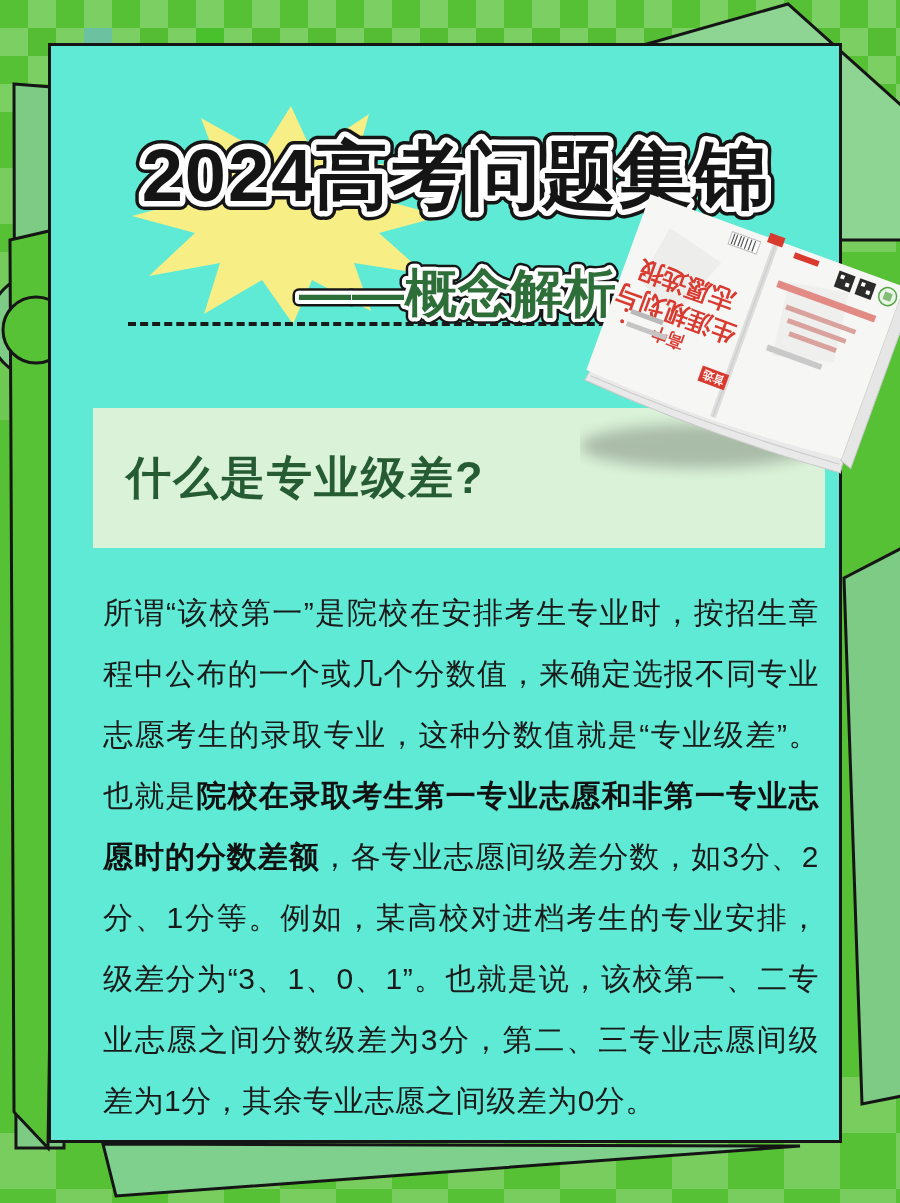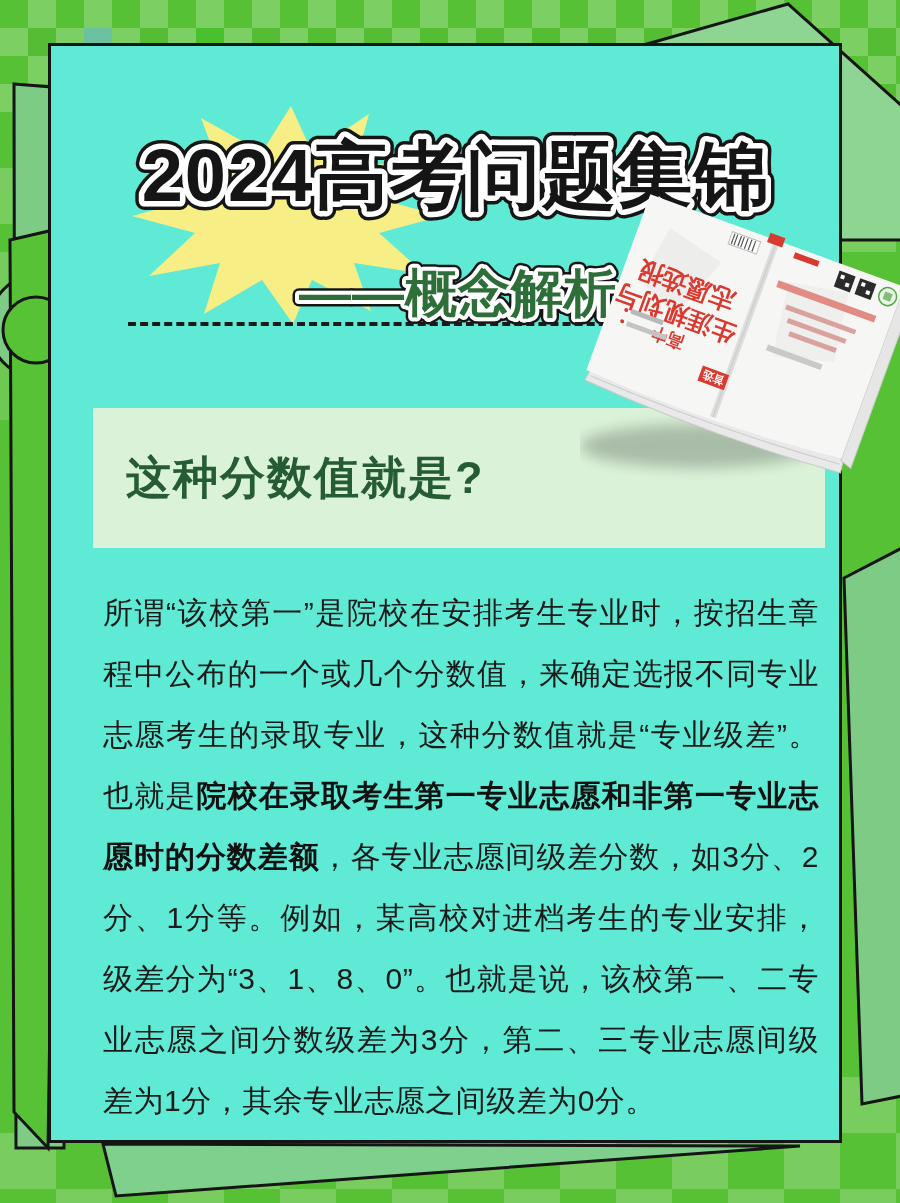--- a/index.html
+++ b/index.html
@@ -85,24 +85,24 @@
 
     <svg class="subtitle-svg" width="794" height="110" viewBox="0 0 794 110">
       <text class="title-text" x="407" y="70" text-anchor="middle" font-size="52" letter-spacing="1" fill="none" stroke="#151515" stroke-width="13" stroke-linejoin="round" paint-order="stroke">——概念解析</text>
       <text class="title-text" x="407" y="70" text-anchor="middle" font-size="52" letter-spacing="1" fill="none" stroke="#ffffff" stroke-width="8" stroke-linejoin="round" paint-order="stroke">——概念解析</text>
       <text class="title-text" x="407" y="70" text-anchor="middle" font-size="52" letter-spacing="1" fill="#2e6f39">——概念解析</text>
     </svg>
 
     <div class="divider"></div>
 
     <div class="qbox">
-      <div class="heading">这种分数值就是?</div>
+      <div class="heading">什么是专业级差?</div>
     </div>
 
-    <div class="article"><span>所谓“该校第一”是院校在安排考生专业时，按招生章程中公布的一个或几个分数值，来确定选报不同专业志愿考生的录取专业，这种分数值就是“专业级差”。也就是</span><b>院校在录取考生第一专业志愿和非第一专业志愿时的分数差额</b><span>，各专业志愿间级差分数，如3分、2分、1分等。例如，某高校对进档考生的专业安排，级差分为“3、1、8、0”。也就是说，该校第一、二专业志愿之间分数级差为3分，第二、三专业志愿间级差为1分，其余专业志愿之间级差为0分。</span></div>
+    <div class="article"><span>所谓“该校第一”是院校在安排考生专业时，按招生章程中公布的一个或几个分数值，来确定选报不同专业志愿考生的录取专业，这种分数值就是“专业级差”。也就是</span><b>院校在录取考生第一专业志愿和非第一专业志愿时的分数差额</b><span>，各专业志愿间级差分数，如3分、2分、1分等。例如，某高校对进档考生的专业安排，级差分为“3、1、0、1”。也就是说，该校第一、二专业志愿之间分数级差为3分，第二、三专业志愿间级差为1分，其余专业志愿之间级差为0分。</span></div>
   </div>
 
   <svg class="book" width="320" height="318" viewBox="0 0 320 318">
     <defs>
       <filter id="soft" x="-40%" y="-40%" width="180%" height="180%">
         <feGaussianBlur stdDeviation="7"></feGaussianBlur>
       </filter>
     </defs>
     <ellipse cx="118" cy="268" rx="118" ry="22" fill="#000" opacity="0.22" filter="url(#soft)"></ellipse>
     <g transform="rotate(20 160 150)">

